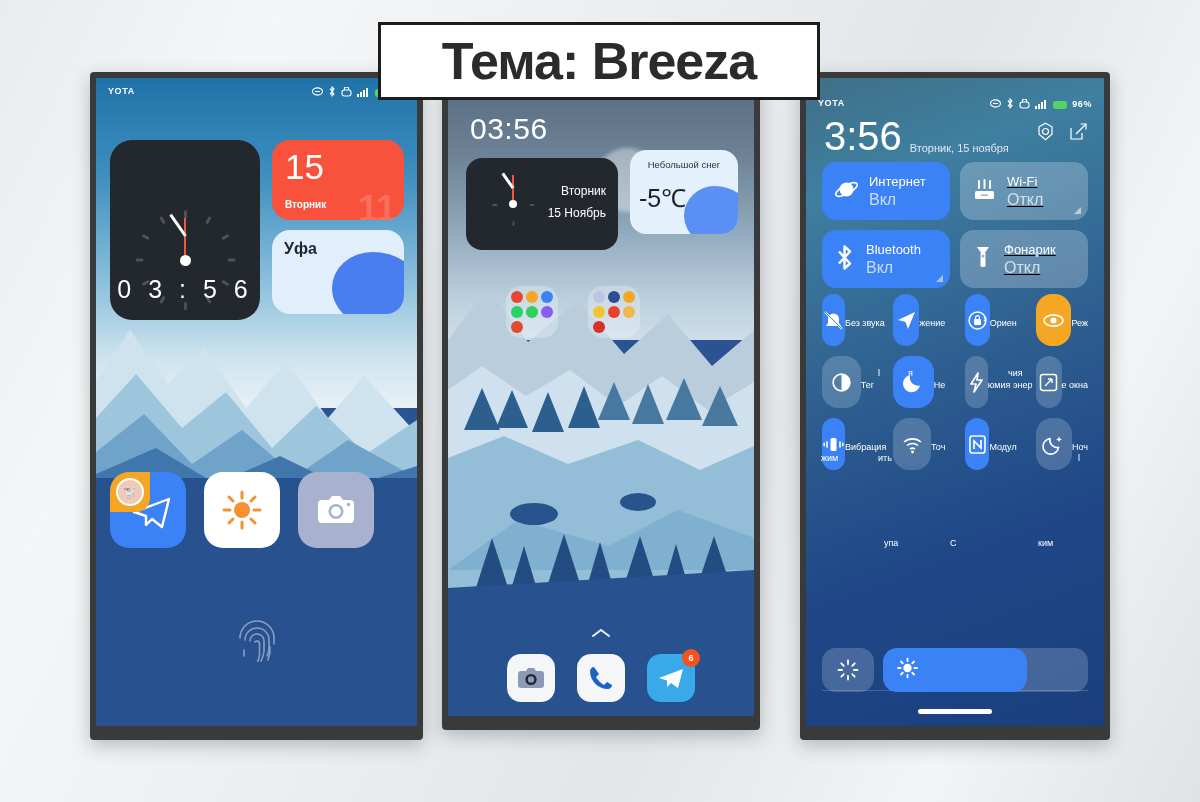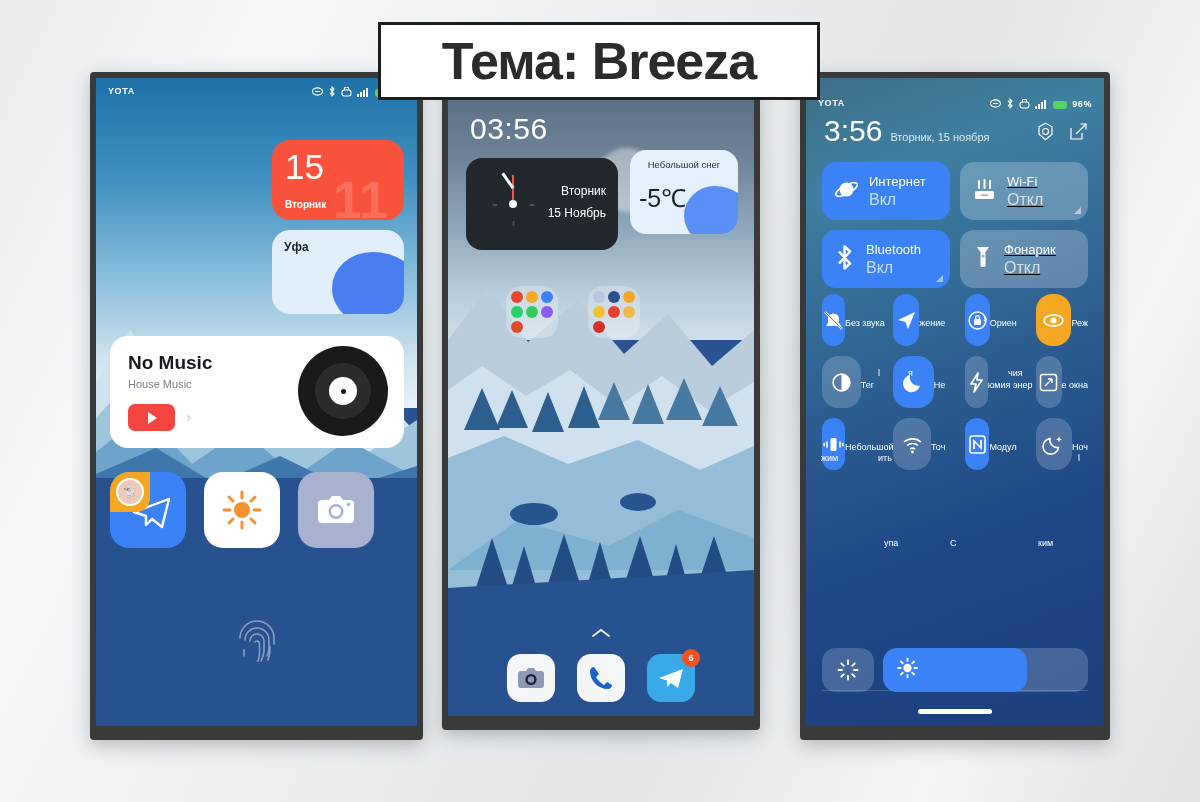--- a/index.html
+++ b/index.html
@@ -52,26 +52,26 @@
     transform-origin:top center; margin-left:-1.5px; transform:rotate(145deg); }
   .hub{ position:absolute; left:50%; top:50%; width:11px; height:11px; border-radius:50%;
     background:#fff; margin:-5.5px 0 0 -5.5px; }
   .clock-digits{ position:absolute; left:0; bottom:16px; width:100%; text-align:center;
     color:#fff; font-size:25px; letter-spacing:5px; }
 
   .w-cal{ position:absolute; left:176px; top:62px; width:132px; height:80px;
     background:#f9523c; border-radius:18px; overflow:hidden; }
   .cal-15{ position:absolute; left:13px; top:7px; color:#fff; font-size:35px; font-weight:500;}
   .cal-day{ position:absolute; left:13px; bottom:10px; color:#fff; font-size:10px; font-weight:bold;}
-  .cal-bg{ position:absolute; right:16px; bottom:-10px; color:rgba(255,255,255,.17);
-    font-size:52px; font-weight:bold; }
+  .cal-bg{ position:absolute; right:8px; bottom:-10px; color:rgba(255,255,255,.17);
+    font-size:36px; font-weight:bold; }
 
   .w-weather1{ position:absolute; left:176px; top:152px; width:132px; height:84px;
     background:#e1eefb; border-radius:18px; overflow:hidden; }
-  .w-weather1 .city{ position:absolute; left:12px; top:10px; color:#1d2530; font-size:12px; font-weight:bold;}
+  .w-weather1 .city{ position:absolute; left:12px; top:10px; color:#1d2530; font-size:16px; font-weight:bold;}
   .blob{ position:absolute; right:-12px; bottom:-16px; width:84px; height:78px; background:#4a7ef0;
     border-radius:48% 52% 38% 62% / 46% 38% 62% 54%; }
 
   .w-music{ position:absolute; left:14px; top:258px; width:294px; height:112px;
     background:#fff; border-radius:18px; overflow:hidden; }
   .mus-title{ position:absolute; left:18px; top:16px; font-size:19px; font-weight:bold; color:#181c22;}
   .mus-sub{ position:absolute; left:18px; top:42px; font-size:11px; color:#777f88;}
   .yt-btn{ position:absolute; left:18px; top:68px; width:47px; height:27px; background:#f4463f;
     border-radius:7px; display:flex; align-items:center; justify-content:center; }
   .yt-btn .tri{ width:0;height:0;border-left:9px solid #fff;border-top:6px solid transparent;border-bottom:6px solid transparent; margin-left:2px;}
@@ -134,21 +134,21 @@
   .dock-tg{ background:#3aa9ea; }
   .badge{ position:absolute; right:-5px; top:-5px; width:18px;height:18px;border-radius:50%;
      background:#f4531f; color:#fff; font-size:9px; display:flex;align-items:center;justify-content:center; font-weight:bold;}
   .p2-chevron{ position:absolute; left:50%; bottom:78px; transform:translateX(-50%); color:#fff; opacity:.9;}
 
   
   #phone3{ left:800px; top:72px; width:310px; height:668px; }
   #phone3 .screen{ left:6px; top:6px; width:298px; height:648px;
     background:linear-gradient(160deg,#3f6f87 0%,#3f7fa0 16%,#2e5f90 44%,#1f4787 70%,#1b3f7d 100%); }
   .cc-head{ position:absolute; left:18px; top:36px; display:flex; align-items:flex-end; gap:8px;}
-  .cc-time{ color:#fff; font-size:30px; font-weight:300; }
+  .cc-time{ color:#fff; font-size:40px; font-weight:300; }
   .cc-date{ color:#e2e9f2; font-size:11px; padding-bottom:5px;}
   .cc-actions{ position:absolute; right:16px; top:44px; display:flex; gap:14px; }
   .cc-grid{ position:absolute; left:16px; top:84px; width:266px;
     display:grid; grid-template-columns:1fr 1fr; gap:10px;}
   .big-tile{ height:58px; border-radius:14px; display:flex; align-items:center;
     padding:0 12px; gap:10px; position:relative; }
   .big-on{ background:#3b82f6; }
   .big-off{ background:rgba(222,232,244,.28);text-decoration:underline; }
   .bt-txt b{ display:block; color:#fff; font-size:13px; font-weight:400; }
   .bt-txt i{ display:block; color:rgba(255,255,255,.72); font-size:16px; font-style:normal; margin-top:2px;}
@@ -215,47 +215,52 @@
               <rect x="3" y="5" width="2" height="5" fill="#fff"></rect>
               <rect x="6" y="3" width="2" height="7" fill="#fff"></rect>
               <rect x="9" y="1" width="2" height="9" fill="#fff"></rect>
             </svg>
         </span>
         <span class="batt"></span>
         <span>96</span>
       </span>
     </div>
 
+    <div class="w-clock">
+      <div class="clock-face">
+        <div class="tick" style="transform:rotate(0deg)"></div>
+          <div class="tick" style="transform:rotate(30deg)"></div>
+        <div class="tick" style="transform:rotate(60deg)"></div>
+          <div class="tick" style="transform:rotate(90deg)"></div>
+        <div class="tick" style="transform:rotate(120deg)"></div>
+          <div class="tick" style="transform:rotate(150deg)"></div>
+        <div class="tick" style="transform:rotate(180deg)"></div>
+          <div class="tick" style="transform:rotate(210deg)"></div>
+        <div class="tick" style="transform:rotate(240deg)"></div>
+          <div class="tick" style="transform:rotate(270deg)"></div>
+        <div class="tick" style="transform:rotate(300deg)"></div>
+          <div class="tick" style="transform:rotate(330deg)"></div>
+        <div class="hand-min"></div>
+        <div class="hand-hr"></div>
+        <div class="hub"></div>
+      </div>
+      <div class="clock-digits">0 3 : 5 6</div>
+    </div>
 
     <div class="w-cal">
       <div class="cal-bg">11</div>
       <div class="cal-15">15</div>
       <div class="cal-day">Вторник</div>
     </div>
 
     <div class="w-weather1">
       <div class="city">Уфа</div>
       <div class="blob"></div>
     </div>
 
-    <div class="w-music">
-      <div class="mus-title">No Music</div>
-      <div class="mus-sub">House Music</div>
-      <div class="yt-btn">
-          <div class="tri"></div>
-        </div>
-      <div class="mus-arrow">›</div>
-      <div class="vinyl">
-        <div class="inner">
-            <div class="label">
-              <div class="spindle"></div>
-            </div>
-          </div>
-      </div>
-    </div>
 
     <div class="p1-icons">
       <div class="app app-tg">
         <svg width="42" height="38" viewBox="0 0 42 38" style="margin-left:8px;margin-top:6px;">
             <path d="M3 18 L38 5 L31 33 L21 25 L15 31 L15 22 Z" fill="none" stroke="#fff" stroke-width="2.4" stroke-linejoin="round"></path>
           </svg>
         <div class="tg-ava">
             <div class="circ">🐩</div>
           </div>
       </div>
@@ -606,21 +611,21 @@
             <svg width="23" height="23" viewBox="0 0 23 23">
                 <rect x="8.5" y="5" width="6" height="13" rx="1.6" fill="#fff"></rect>
                 <g stroke="#fff" stroke-width="1.6" stroke-linecap="round">
                   <line x1="5" y1="9" x2="5" y2="14"></line>
                   <line x1="2.2" y1="10.4" x2="2.2" y2="12.6"></line>
                   <line x1="18" y1="9" x2="18" y2="14"></line>
                   <line x1="20.8" y1="10.4" x2="20.8" y2="12.6"></line>
                 </g>
               </svg>
           </div>
-          <div class="sm-lab">Небольшой</div>
+          <div class="sm-lab">Вибрация</div>
         </div>
         <div class="sm-cell">
           <div class="sm-ico off">
             <svg width="23" height="23" viewBox="0 0 23 23">
                 <path d="M3 9a13 13 0 0 1 17 0" fill="none" stroke="#fff" stroke-width="1.6"></path>
                 <path d="M6 12.5a8.5 8.5 0 0 1 11 0" fill="none" stroke="#fff" stroke-width="1.6"></path>
                 <path d="M9 16a4.2 4.2 0 0 1 5 0" fill="none" stroke="#fff" stroke-width="1.6"></path>
                 <circle cx="11.5" cy="19" r="1.4" fill="#fff"></circle>
               </svg>
           </div>

